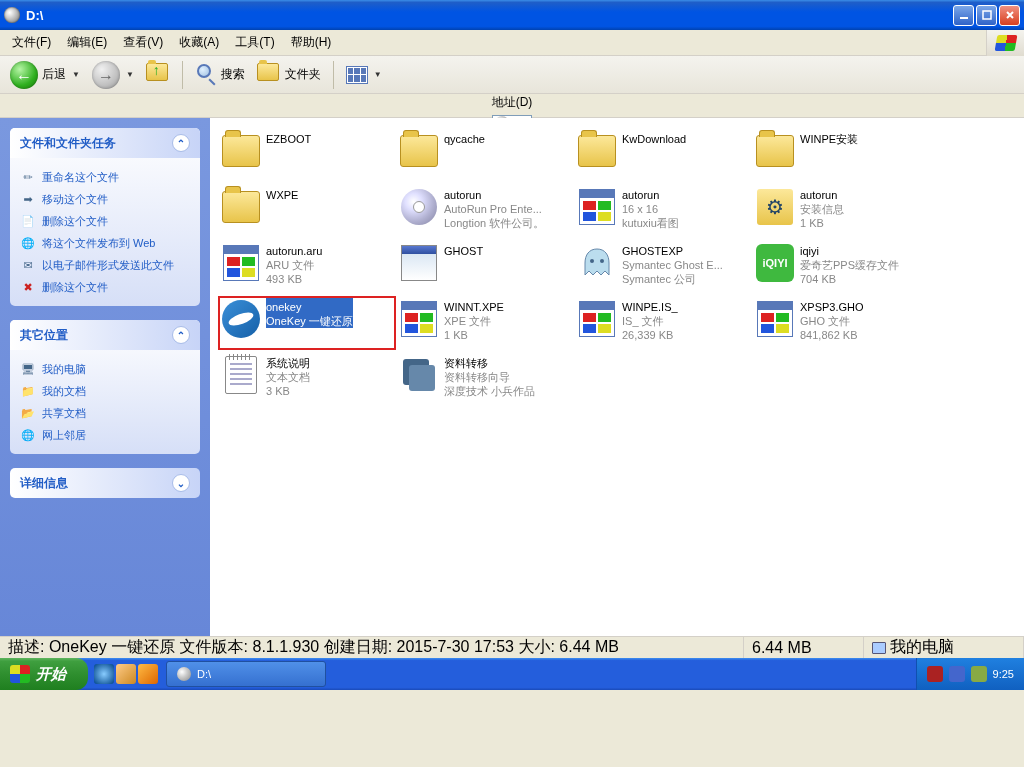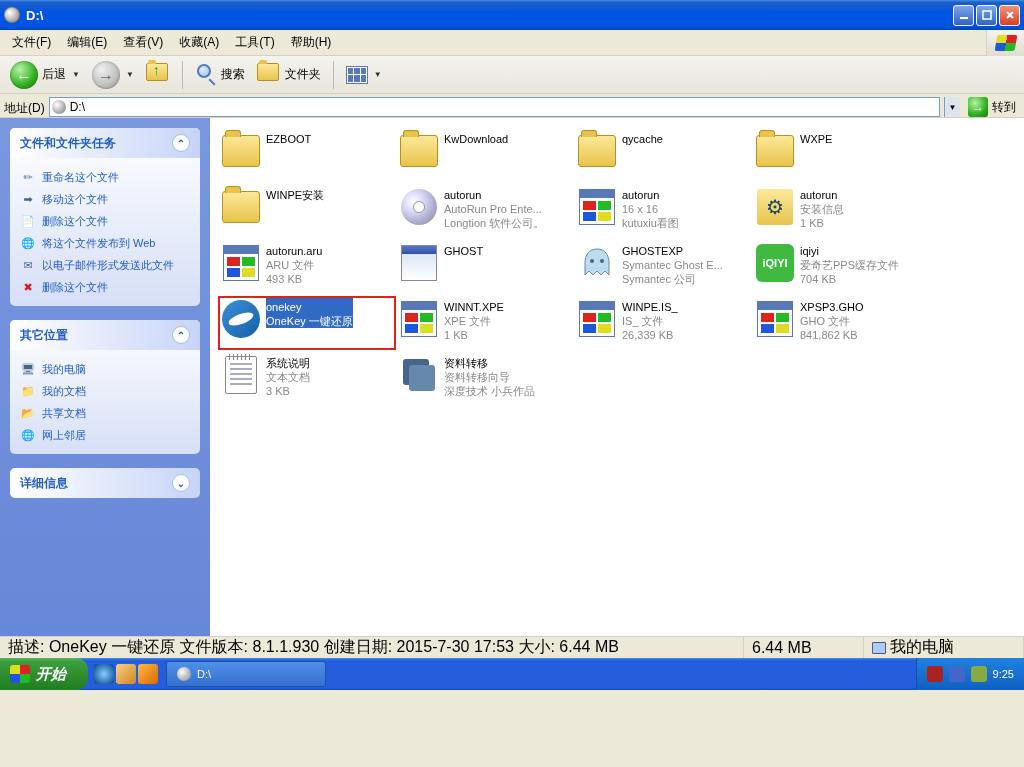--- a/index.html
+++ b/index.html
@@ -34,21 +34,21 @@
 .tbicon { width: 24px; height: 24px; }
 .folder-ico { width: 22px; height: 18px; background: linear-gradient(to bottom, #fce89a, #e8c44a); border-radius: 2px; position: relative; border: 1px solid #b89020; }
 .folder-ico::before { content: ""; position: absolute; top: -4px; left: 1px; width: 8px; height: 4px; background: #e8c44a; border-radius: 2px 2px 0 0; }
 .mag-ico { width: 22px; height: 22px; position: relative; }
 .mag-ico .lens { width: 14px; height: 14px; border: 2px solid #5878b8; border-radius: 50%; position: absolute; top: 0; left: 2px; background: radial-gradient(circle at 35% 35%, #e0f0ff, #a0c0e0); }
 .mag-ico .handle { width: 8px; height: 2px; background: #5878b8; position: absolute; bottom: 3px; right: 1px; transform: rotate(45deg); }
 .view-ico { width: 22px; height: 18px; border: 1px solid #5878b8; display: grid; grid-template-columns: 1fr 1fr 1fr; grid-template-rows: 1fr 1fr; gap: 1px; padding: 1px; background: #fff; }
 .view-ico span { background: #5878b8; }
 
 
-.addrbar { height: 24px; background: #ECE9D8; display: flex; align-items: flex-end; padding: 0 4px; border-bottom: 1px solid #d4d0c8; gap: 4px; }
+.addrbar { height: 24px; background: #ECE9D8; display: flex; align-items: center; padding: 0 4px; border-bottom: 1px solid #d4d0c8; gap: 4px; flex-direction: column; }
 .addrbar .lbl { font-size: 12px; }
 .addrbar .field { flex: 1; height: 20px; background: #fff; border: 1px solid #7F9DB9; display: flex; align-items: center; padding: 0 2px; font-size: 12px; }
 .addrbar .field .disc { width: 14px; height: 14px; border-radius: 50%; background: radial-gradient(circle at 35% 35%, #fff 0%, #ddd 25%, #aaa 60%, #777 100%); margin-right: 4px; }
 .addrbar .drop { width: 16px; height: 20px; background: #DDE4EC; border-left: 1px solid #7F9DB9; display: flex; align-items: center; justify-content: center; font-size: 8px; }
 .addrbar .gobtn { display: flex; align-items: center; gap: 4px; font-size: 12px; padding: 0 4px; }
 .addrbar .gobtn .go-arrow { width: 20px; height: 20px; background: radial-gradient(circle at 35% 30%, #b5f5a5, #2faf1f 60%, #1a7a0a); border-radius: 3px; display: flex; align-items: center; justify-content: center; color: #fff; font-weight: bold; }
 
 
 .main { display: flex; height: 518px; }
 .sidebar { width: 210px; background: linear-gradient(to bottom, #7A98DF 0%, #6787d8 100%); padding: 10px; }
@@ -287,45 +287,45 @@
           </div>
           <div class="ftxt">
             <div class="fname">EZBOOT</div>
           </div>
         </div>
         <div class="file-item">
           <div class="fico">
             <div class="big-folder"></div>
           </div>
           <div class="ftxt">
+            <div class="fname">qycache</div>
+          </div>
+        </div>
+        <div class="file-item">
+          <div class="fico">
+            <div class="big-folder"></div>
+          </div>
+          <div class="ftxt">
             <div class="fname">KwDownload</div>
           </div>
         </div>
         <div class="file-item">
           <div class="fico">
             <div class="big-folder"></div>
           </div>
           <div class="ftxt">
-            <div class="fname">qycache</div>
+            <div class="fname">WINPE安装</div>
           </div>
         </div>
         <div class="file-item">
           <div class="fico">
             <div class="big-folder"></div>
           </div>
           <div class="ftxt">
             <div class="fname">WXPE</div>
-          </div>
-        </div>
-        <div class="file-item">
-          <div class="fico">
-            <div class="big-folder"></div>
-          </div>
-          <div class="ftxt">
-            <div class="fname">WINPE安装</div>
           </div>
         </div>
         <div class="file-item">
           <div class="fico">
             <div class="big-disc"></div>
           </div>
           <div class="ftxt">
             <div class="fname">autorun</div>
             <div class="fdesc">AutoRun Pro Ente...</div>
             <div class="fdesc">Longtion 软件公司。</div>

